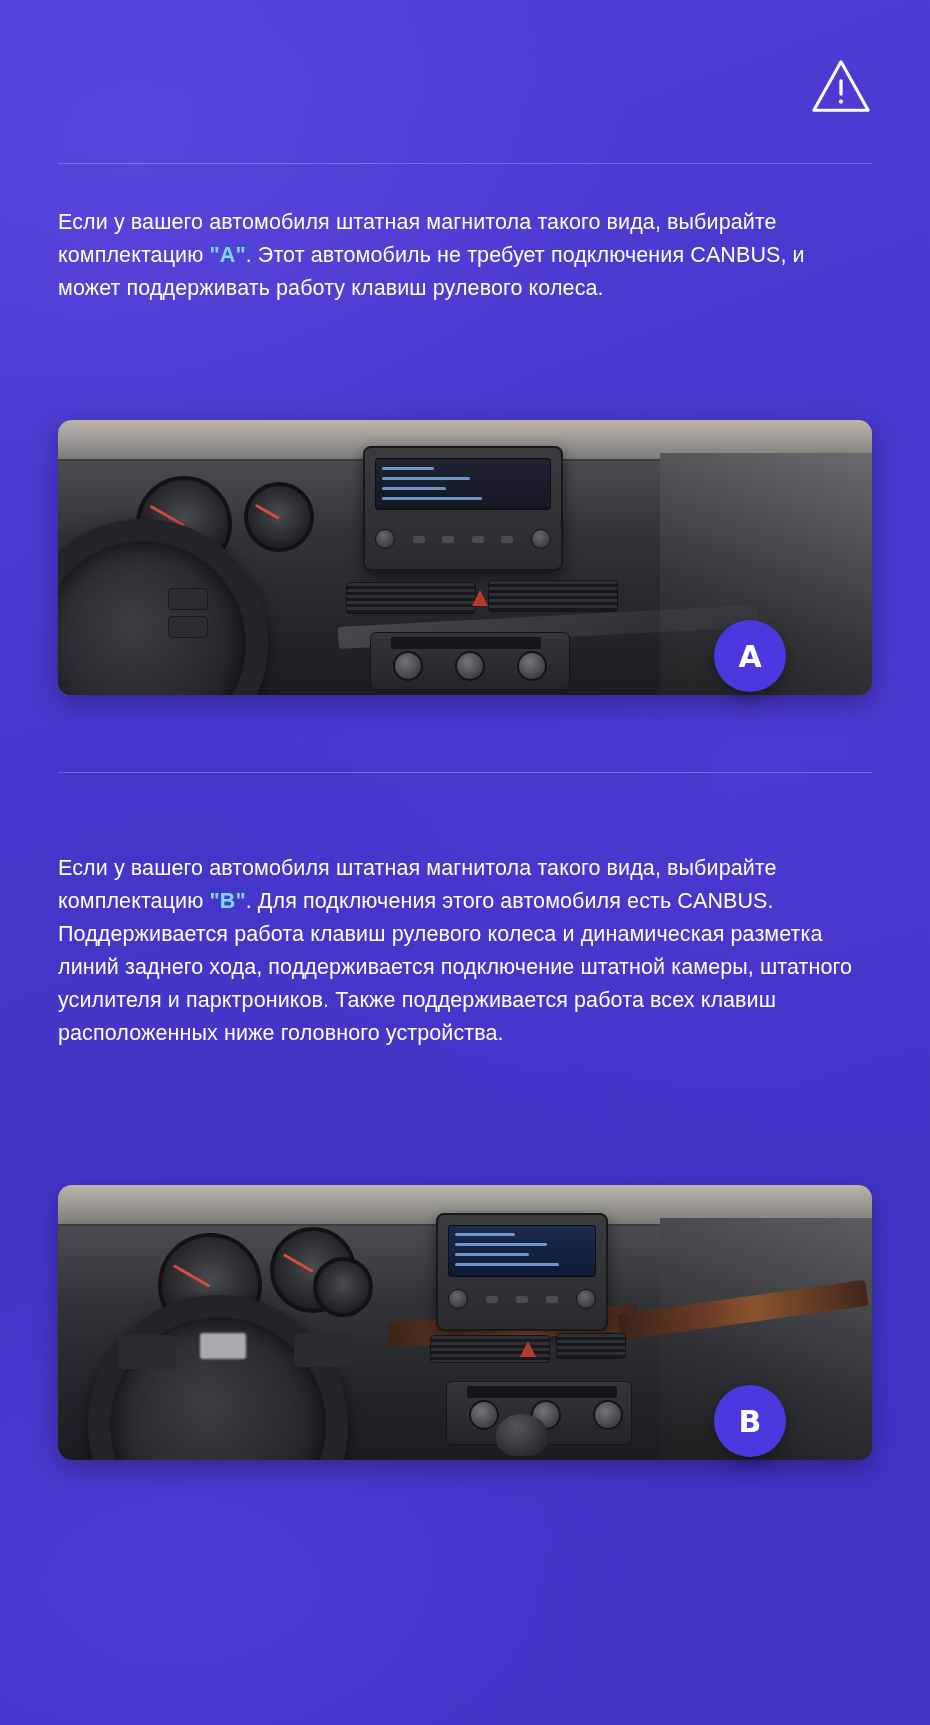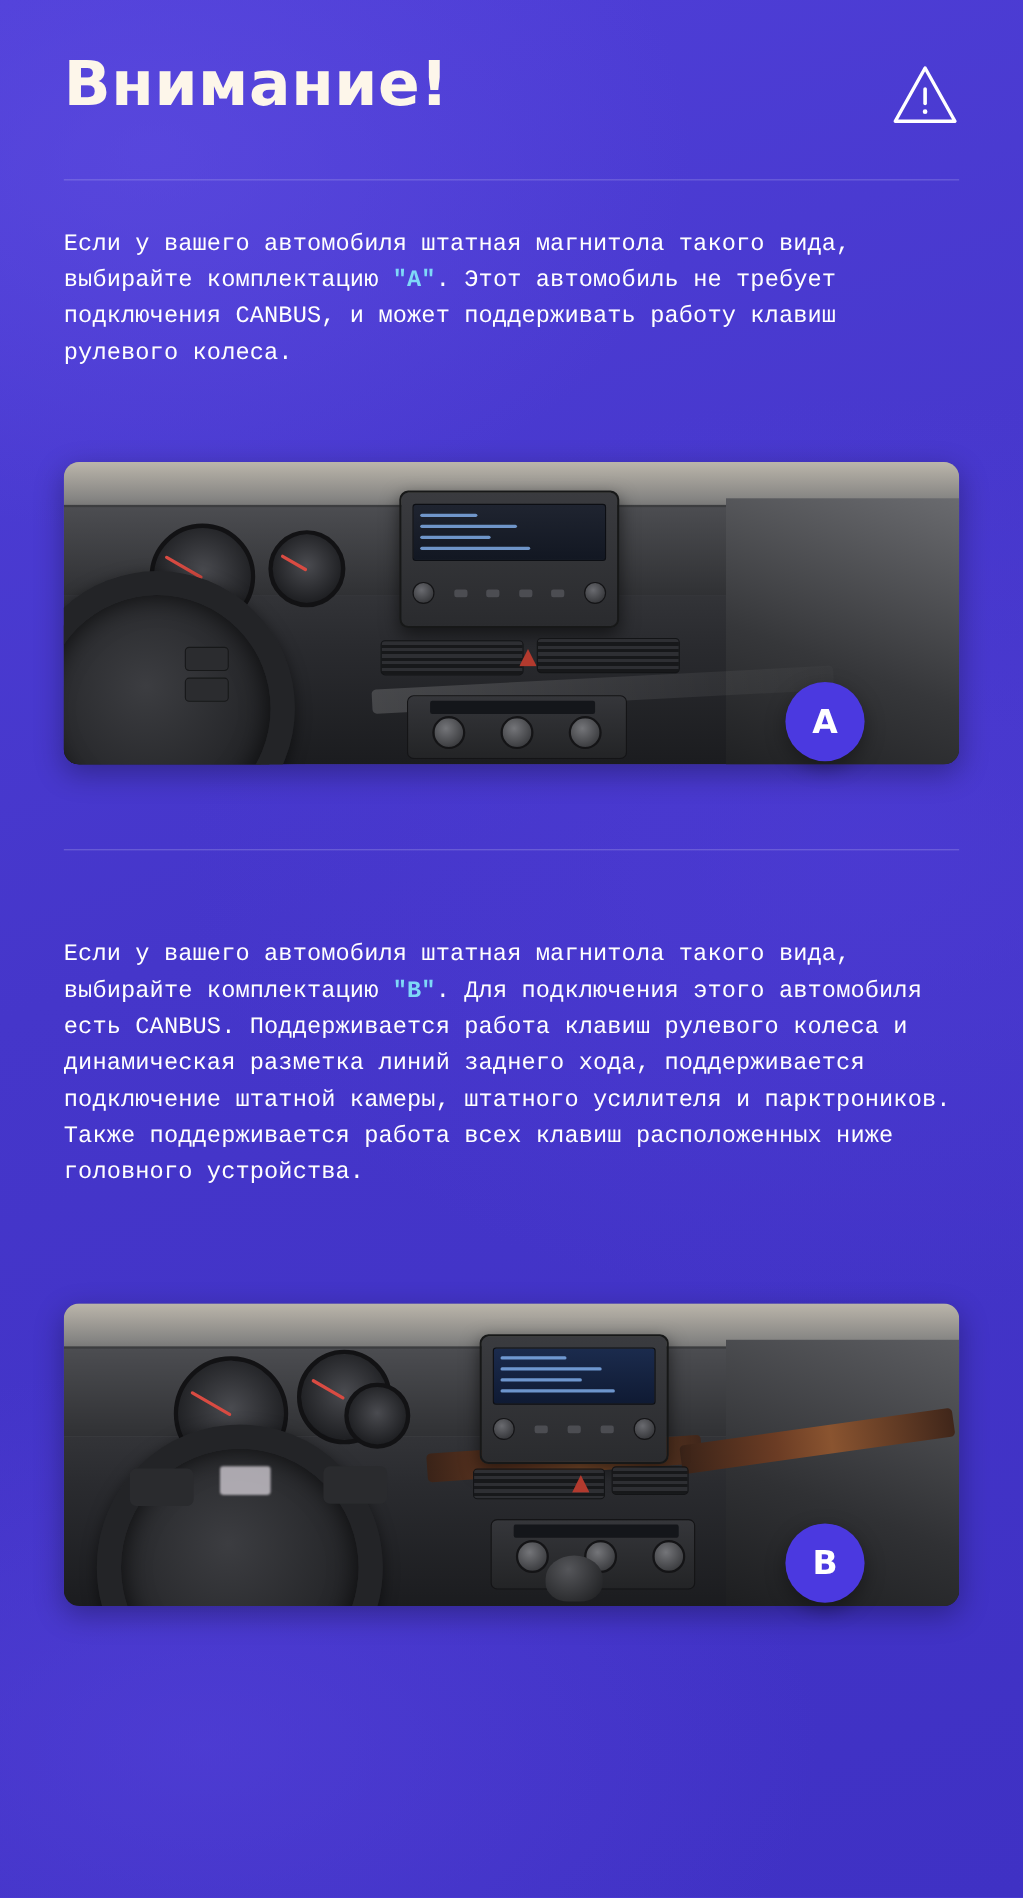--- a/index.html
+++ b/index.html
@@ -53,21 +53,21 @@
   .divider.d1 { top: 163px; }
   .divider.d2 { top: 772px; }
 
   .para {
     position: absolute;
     left: 58px;
     right: 58px;
     color: #ffffff;
     font-size: 21.5px;
     line-height: 33px;
-    font-family: Liberation Mono, monospace;
+    font-family: Liberation Sans, sans-serif;
     letter-spacing: 0.1px;
   }
   .para.p1 { top: 206px; }
   .para.p2 { top: 852px; }
   .hl { color: #7fd8f7; font-weight: bold; }
 
   .photo {
     position: absolute;
     left: 58px;
     width: 814px;
@@ -240,21 +240,20 @@
   }
   .badge.a { left: 714px; top: 620px; }
   .badge.b { left: 714px; top: 1385px; }
 </style>
 </head>
 <body>
 
 <div class="page">
 
   <div class="header">
-    <div class="title">Внимание!</div>
     <svg class="warn-icon" viewBox="0 0 64 64">
       <path d="M32 6 L60 56 L4 56 Z" fill="none" stroke="#ffffff" stroke-width="3.2" stroke-linejoin="round"></path>
       <rect x="30.3" y="24" width="3.4" height="17" rx="1.7" fill="#ffffff"></rect>
       <circle cx="32" cy="47" r="2.2" fill="#ffffff"></circle>
     </svg>
   </div>
 
   <div class="divider d1"></div>
 
   <p class="para p1"><span>Если у вашего автомобиля штатная магнитола такого вида, выбирайте комплектацию </span><span class="hl">"A"</span><span>. Этот автомобиль не требует подключения CANBUS, и может поддерживать работу клавиш рулевого колеса.</span></p>

